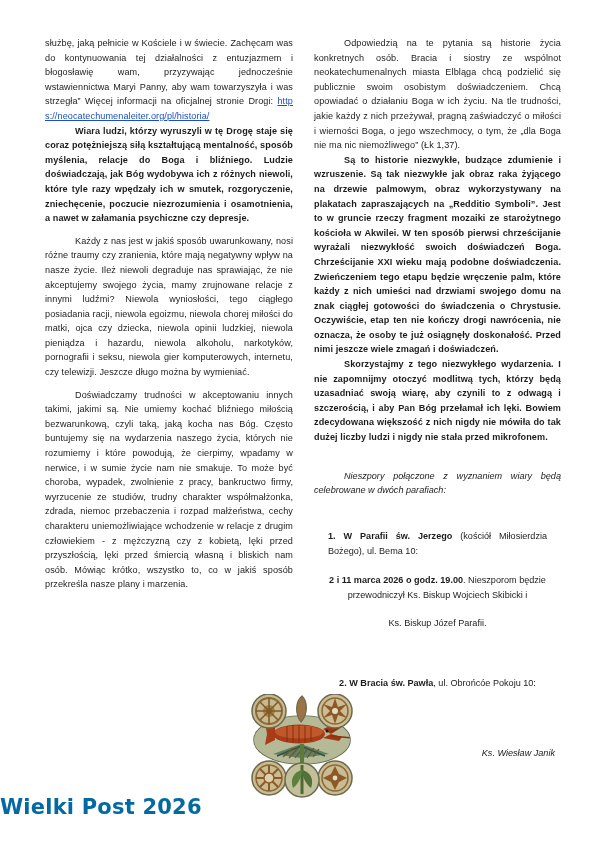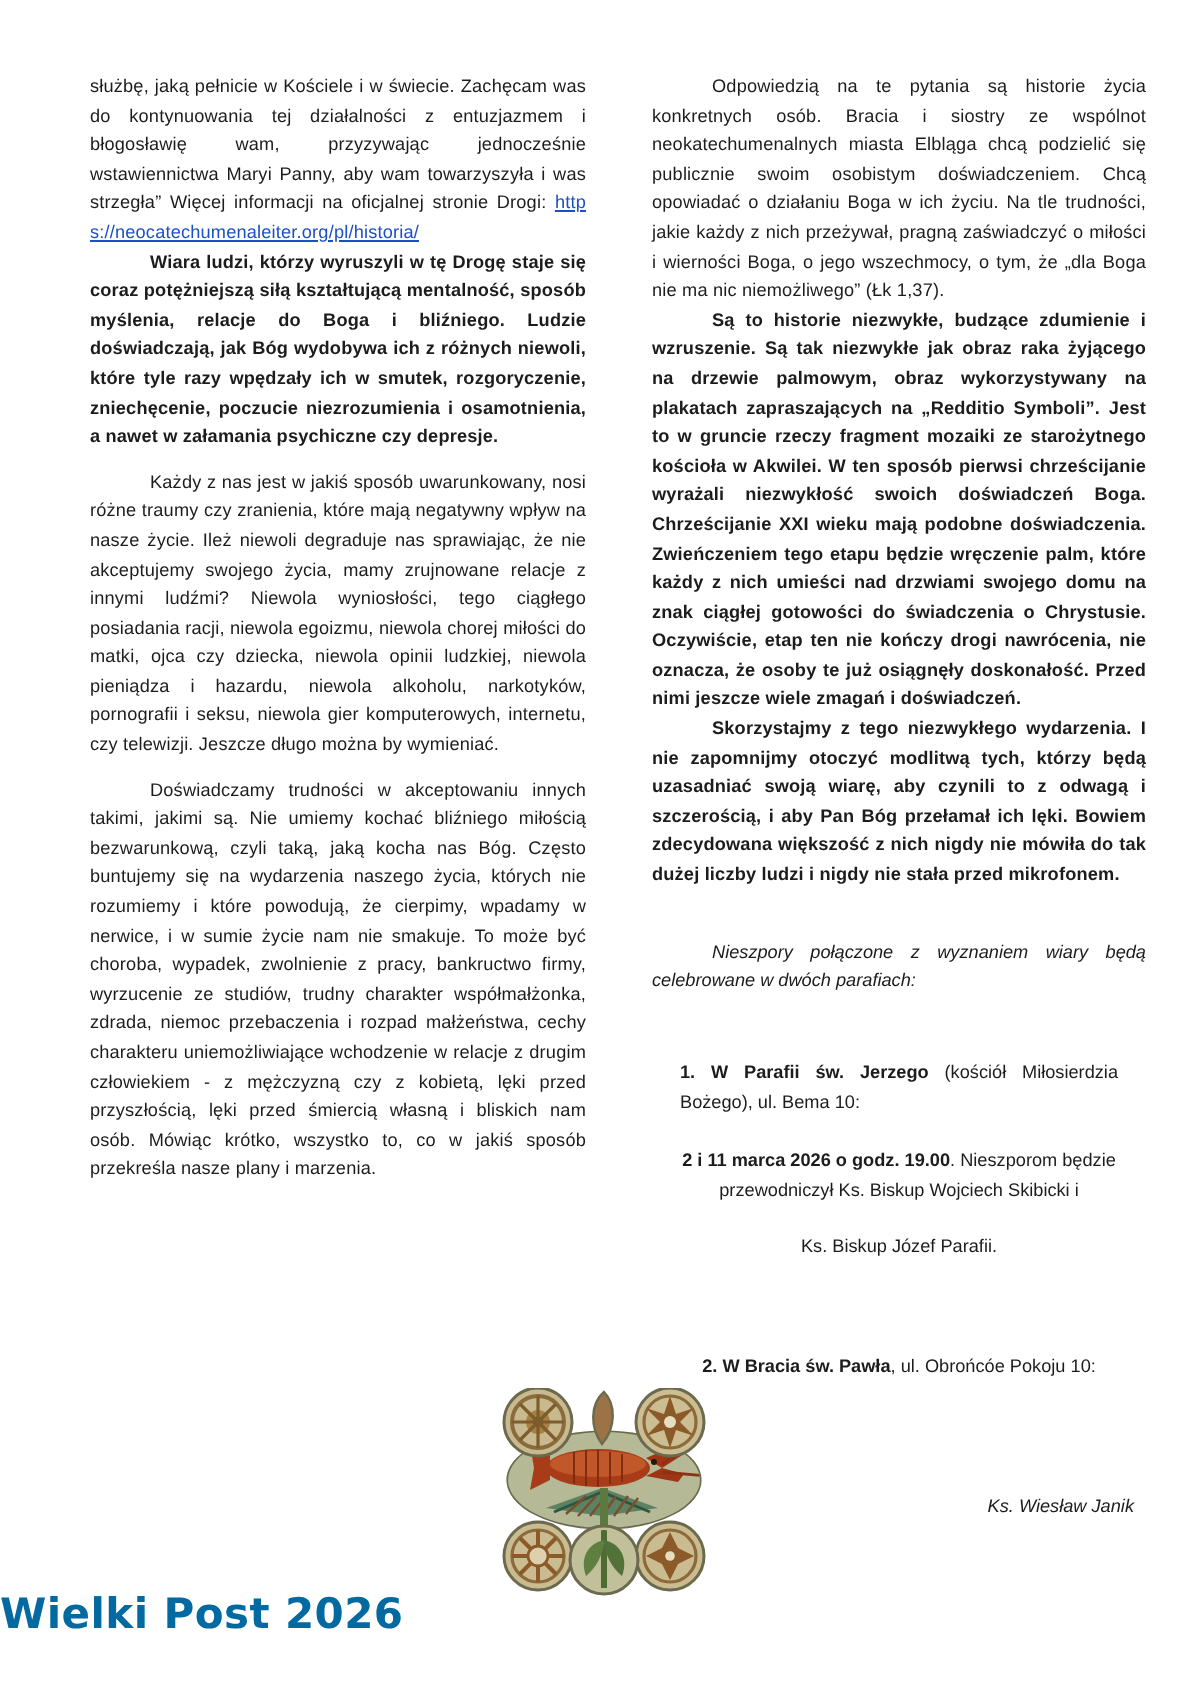--- a/index.html
+++ b/index.html
@@ -18,21 +18,21 @@
     background: #ffffff;
     overflow: hidden;
     box-sizing: border-box;
   }
   .columns {
     position: absolute;
     left: 45px;
     top: 36px;
     width: 510px;
     display: flex;
-    gap: 33px;
+    gap: 21px;
     align-items: flex-start;
   }
   .col {
     width: 248px;
     flex: 0 0 248px;
   }
   .col.right {
     width: 247px;
     flex: 0 0 247px;
   }

